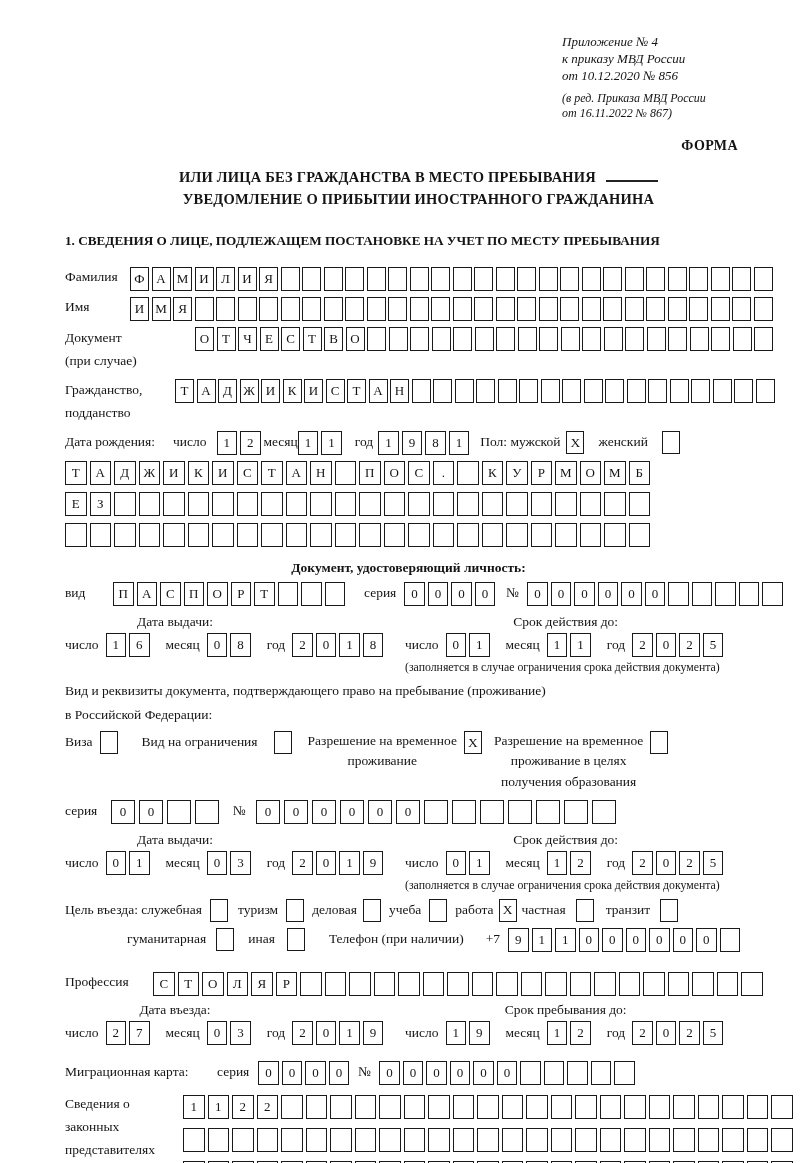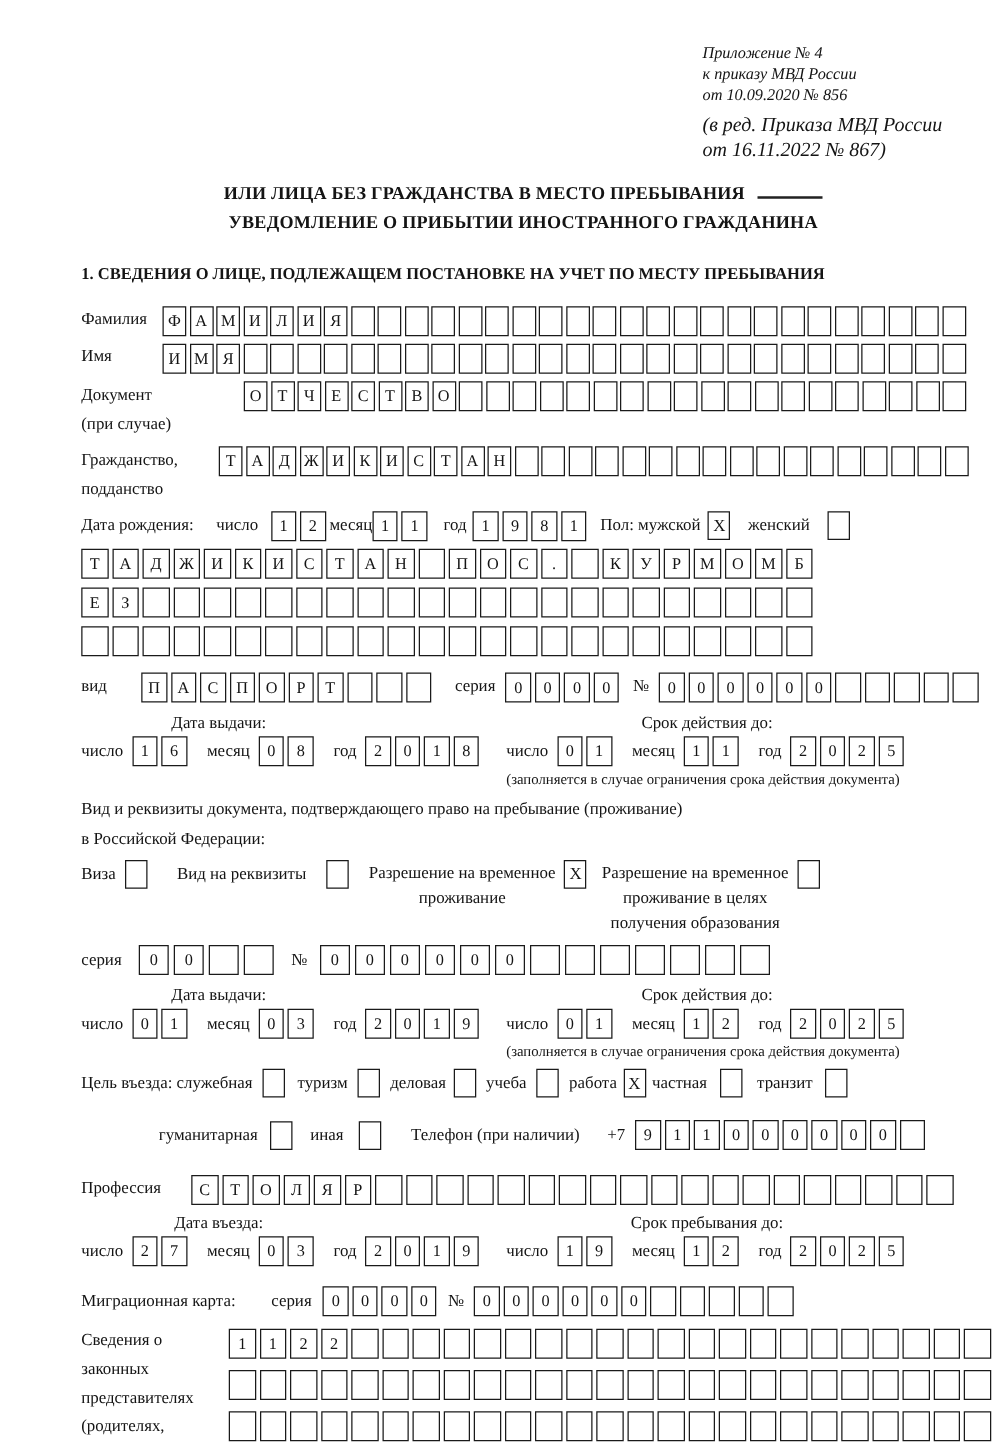--- a/index.html
+++ b/index.html
@@ -5,21 +5,21 @@
   * { box-sizing: border-box; }
   html,body { margin:0; padding:0; background:#fff; }
   .page {
     width:800px; height:1163px; background:#ffffff; color:#141414;
     font-family:"Liberation Serif", serif; font-size:13.5px;
     padding:34px 28px 16px 65px; position:relative; overflow:hidden;
   }
   
   .appendix { width:210px; margin-left:auto; line-height:1.3; font-size:13px; }
   .appendix div { white-space:nowrap;font-style:italic; }
-  .amend { margin-top:6px; font-size:16px; }
+  .amend { margin-top:6px; font-size:12px; }
   .forma { text-align:right; padding-right:34px; font-weight:bold; font-size:14px; margin-top:16px; letter-spacing:.4px; }
   .title { text-align:center; font-weight:bold; font-size:14.5px; line-height:1.55; margin-top:12px; letter-spacing:.2px; }
   .blank-line { display:inline-block; width:52px; border-bottom:2px solid #222; height:.95em; margin-left:10px; }
   .section-title { font-weight:bold; font-size:13.2px; margin-top:22px; margin-bottom:18px; }
   
   .row { display:flex; align-items:flex-start; margin-bottom:6px; }
   .lbl { line-height:1.55; flex:none; }
   .lbl-multi div { line-height:1.7; }
   .cells { display:flex; flex:none; }
   .cell {
@@ -51,27 +51,28 @@
   .heading-center { text-align:center; font-weight:bold; margin:2px 0 6px -20px; }
 </style>
 </head>
 <body>
 
 <div class="page">
 
   <div class="appendix">
     <div>Приложение № 4</div>
     <div>к приказу МВД России</div>
-    <div>от 10.09.2020 № 856</div>
+    <div>от 10.12.2020 № 856</div>
     <div class="amend">
       <div>(в ред. Приказа МВД России</div>
       <div>от 16.11.2022 № 867)</div>
     </div>
   </div>
 
+  <div class="forma">ФОРМА</div>
 
   <div class="title">
     <div><span>ИЛИ ЛИЦА БЕЗ ГРАЖДАНСТВА В МЕСТО ПРЕБЫВАНИЯ</span><span class="blank-line"></span></div>
     <div>УВЕДОМЛЕНИЕ О ПРИБЫТИИ ИНОСТРАННОГО ГРАЖДАНИНА</div>
   </div>
 
   <div class="section-title">1. СВЕДЕНИЯ О ЛИЦЕ, ПОДЛЕЖАЩЕМ ПОСТАНОВКЕ НА УЧЕТ ПО МЕСТУ ПРЕБЫВАНИЯ</div>
 
   <div class="row">
     <span class="lbl" style="width:65px">Фамилия</span>
@@ -319,20 +320,21 @@
           <span class="cell"></span>
           <span class="cell"></span>
           <span class="cell"></span>
           <span class="cell"></span>
           <span class="cell"></span>
           <span class="cell"></span>
         </span>
     </span>
   </div>
 
+  <div class="heading-center">Документ, удостоверяющий личность:</div>
 
   <div class="row" style="align-items:center">
     <span class="lbl" style="width:48px">вид</span>
     <span class="cells cells-md">
         <span class="cell">П</span>
         <span class="cell">А</span>
         <span class="cell">С</span>
         <span class="cell">П</span>
         <span class="cell">О</span>
         <span class="cell">Р</span>
@@ -417,21 +419,21 @@
     <div>в Российской Федерации:</div>
   </div>
 
   <div class="row" style="margin-top:4px">
     <span class="opt">
       <span class="lbl">Виза</span>
       <span class="checkbox"></span>
     </span>
     <span class="gap24"></span>
     <span class="opt">
-      <span class="lbl">Вид на реквизиты</span>
+      <span class="lbl">Вид на ограничения</span>
       <span class="checkbox" style="margin-left:16px"></span>
     </span>
     <span class="gap16"></span>
     <span class="opt" style="align-items:flex-start">
       <span class="center-lbl">
         <div>Разрешение на временное</div>
         <div>проживание</div>
       </span>
       <span class="checkbox">X</span>
     </span>
@@ -530,21 +532,21 @@
     <span class="lbl" style="margin-left:8px">учеба</span>
     <span class="checkbox" style="margin-left:8px"></span>
     <span class="lbl" style="margin-left:8px">работа</span>
     <span class="checkbox" style="margin-left:5px">X</span>
     <span class="lbl" style="margin-left:5px">частная</span>
     <span class="checkbox" style="margin-left:10px"></span>
     <span class="lbl" style="margin-left:12px">транзит</span>
     <span class="checkbox" style="margin-left:10px"></span>
   </div>
 
-  <div class="row" style="align-items:center; margin-top:18px">
+  <div class="row" style="align-items:center; margin-top:6px">
     <span class="lbl" style="margin-left:62px">гуманитарная</span>
     <span class="checkbox" style="margin-left:10px"></span>
     <span class="lbl" style="margin-left:14px">иная</span>
     <span class="checkbox" style="margin-left:12px"></span>
     <span class="lbl" style="margin-left:24px">Телефон (при наличии)</span>
     <span class="lbl" style="margin-left:22px;margin-right:8px">+7</span>
     <span class="cells cells-md">
         <span class="cell">9</span>
         <span class="cell">1</span>
         <span class="cell">1</span>

